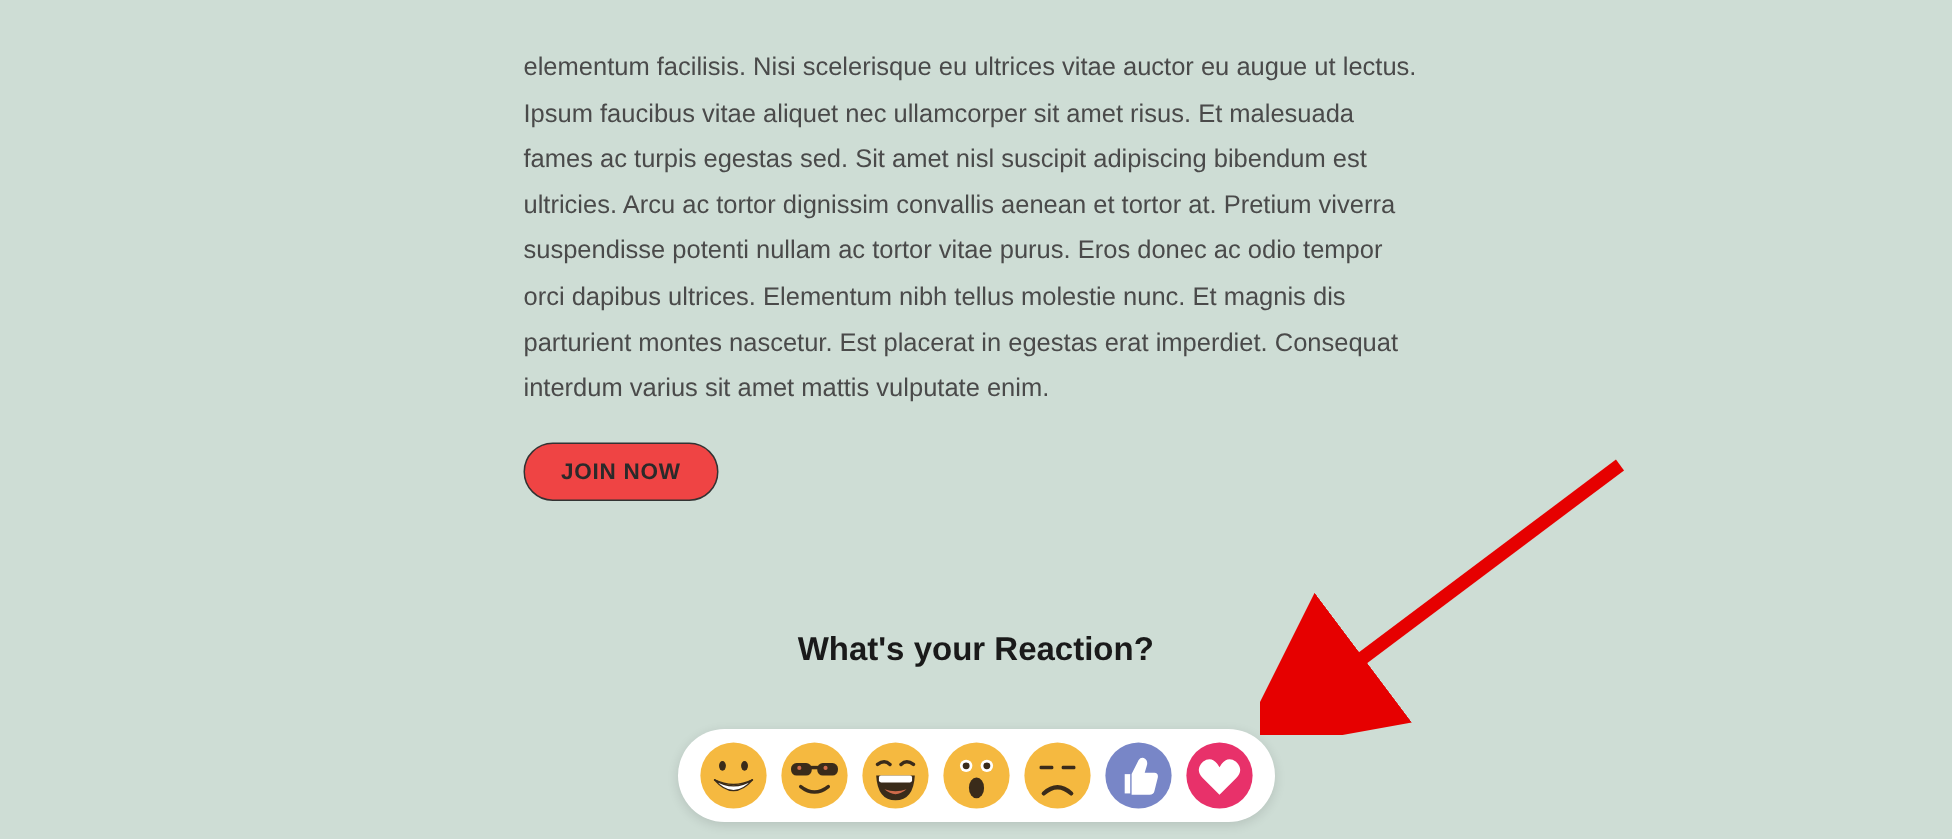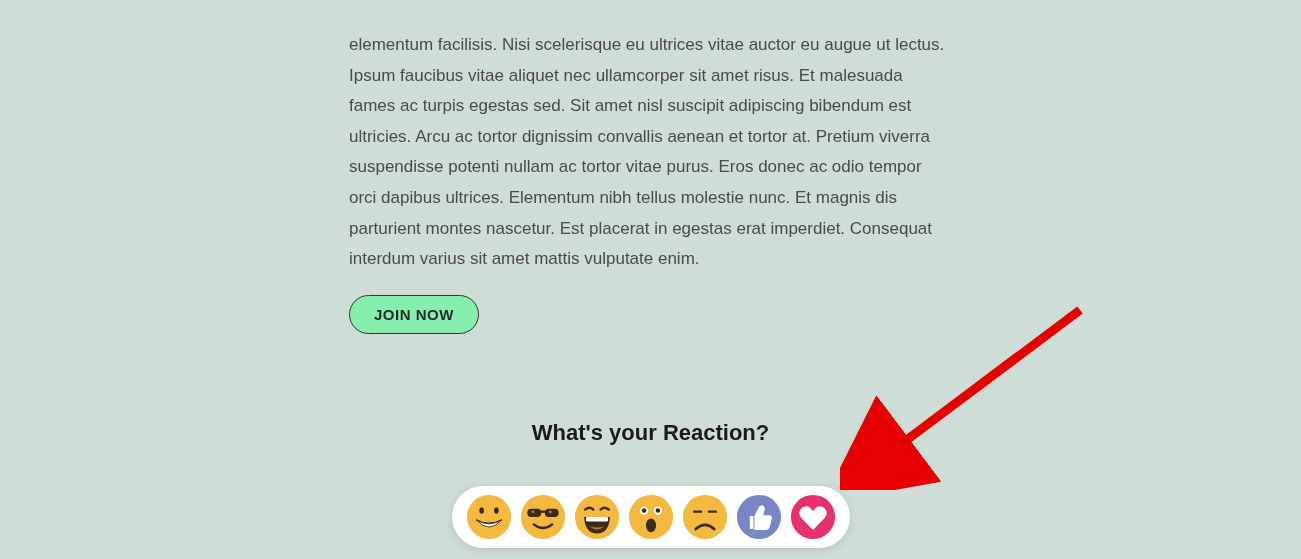--- a/index.html
+++ b/index.html
@@ -24,21 +24,21 @@
     .body-text {
       color: #4a4a4a;
       font-size: 17px;
       line-height: 1.8;
       font-weight: 400;
       margin-top: 30px;
     }
     .join-btn {
       margin-top: 20px;
       display: inline-block;
-      background: #86efac;
+      background: #ef4444;
       border: 1.5px solid #333;
       border-radius: 28px;
       padding: 10px 24px;
       font-size: 15px;
       font-weight: 600;
       color: #2a2a2a;
       letter-spacing: 0.5px;
       cursor: pointer;
     }
     .reaction-section {

